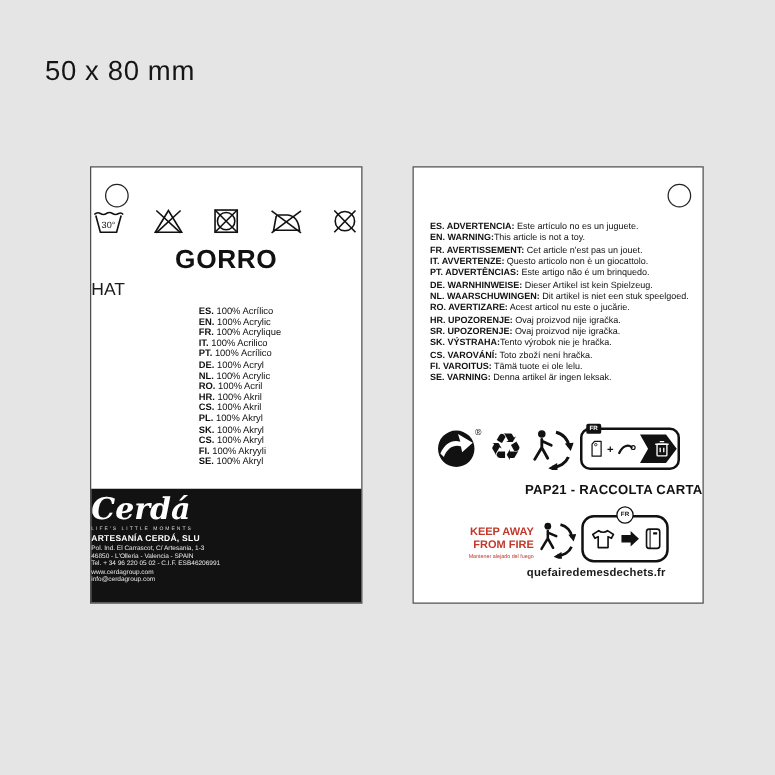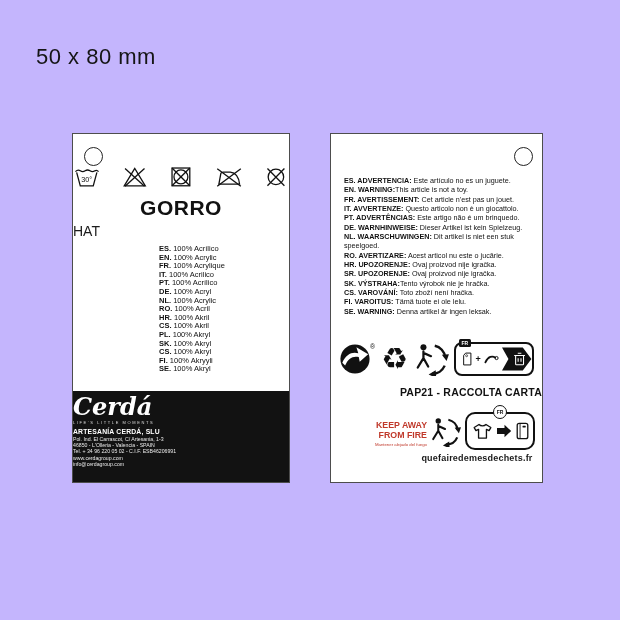--- a/index.html
+++ b/index.html
@@ -1,22 +1,22 @@
 <!DOCTYPE html>
 <html><head>
 <meta charset="utf-8">
 <style>
   html,body{margin:0;padding:0;background:#fff;}
-  .canvas{position:relative;width:620px;height:620px;background:#c4b5fd;overflow:hidden;
+  .canvas{position:relative;width:620px;height:620px;background:#e5e5e5;overflow:hidden;
           font-family:"Liberation Sans",sans-serif;color:#111;}
   .size-label{position:absolute;left:36px;top:44px;font-size:22px;letter-spacing:.5px;color:#151515;}
 
   .tag{position:absolute;top:133px;height:350px;background:#fff;border:1px solid #4d4d4d;box-sizing:border-box;}
   .tag-left{left:72px;width:218px;}
-  .tag-right{left:330px;width:213px;}
+  .tag-right{left:330px;width:233px;}
   .hole{position:absolute;width:19px;height:19px;border:1.6px solid #222;border-radius:50%;background:#fff;box-sizing:border-box;}
   .hole-left{left:11px;top:13px;}
   .hole-right{right:9px;top:13px;}
 
   
   .care-row{position:absolute;top:29px;left:0;right:0;display:flex;justify-content:center;align-items:flex-end;gap:20px;}
   .care-row svg{display:block;}
   .product-name{position:absolute;top:62px;left:0;width:100%;text-align:center;font-size:21px;font-weight:bold;letter-spacing:.5px;}
   .product-name-en{position:absolute;top:89px;left:0;width:100%;text-align:left;font-size:14px;color:#1c1c1c;}
   .composition{position:absolute;top:111px;left:86px;font-size:7.5px;line-height:8.6px;white-space:nowrap;}
@@ -184,21 +184,21 @@
 
         <div class="warn-line"><b>SR. UPOZORENJE:</b><span> Ovaj proizvod nije igračka.</span></div>
 
 
         <div class="warn-line"><b>SK. VÝSTRAHA:</b><span>Tento výrobok nie je hračka.</span></div>
 
         <div class="warn-line"><b>CS. VAROVÁNÍ:</b><span> Toto zboží není hračka.</span></div>
 
         <div class="warn-line"><b>FI. VAROITUS:</b><span> Tämä tuote ei ole lelu.</span></div>
 
-        <div class="warn-line"><b>SE. WARNING:</b><span> Denna artikel är ingen leksak.</span></div>
+        <div class="warn-line"><b>SE. VARNING:</b><span> Denna artikel är ingen leksak.</span></div>
       </div>
 
     <div class="icons-row">
       <span class="greendot-wrap">
         <svg width="32" height="32" viewBox="0 0 34 34">
           <circle cx="17" cy="17" r="15.5" fill="#111"></circle>
           <path d="M3.5 21 C7.5 12 14 9 20.5 11 L18.5 4.5 L31 12 L22 20 L21 15 C15 13.2 9.5 16.5 6.5 24 Z" fill="#fff"></path>
         </svg>
         <span class="reg">®</span>
       </span>

